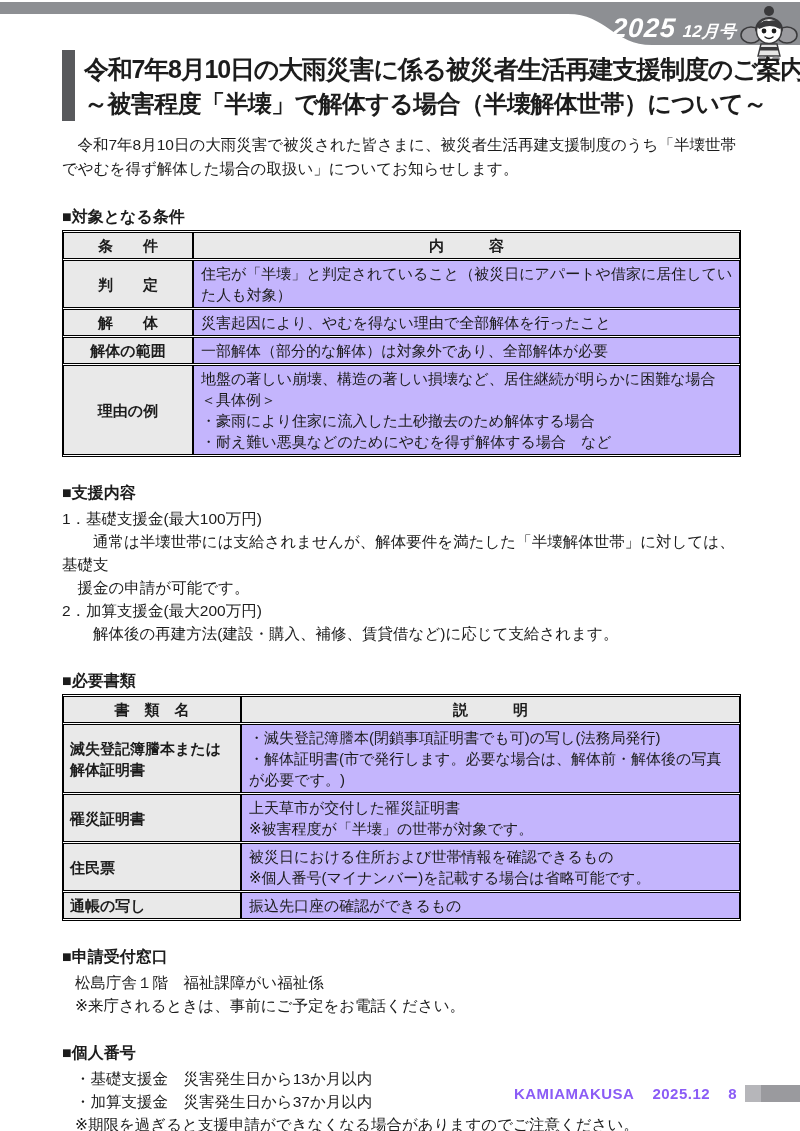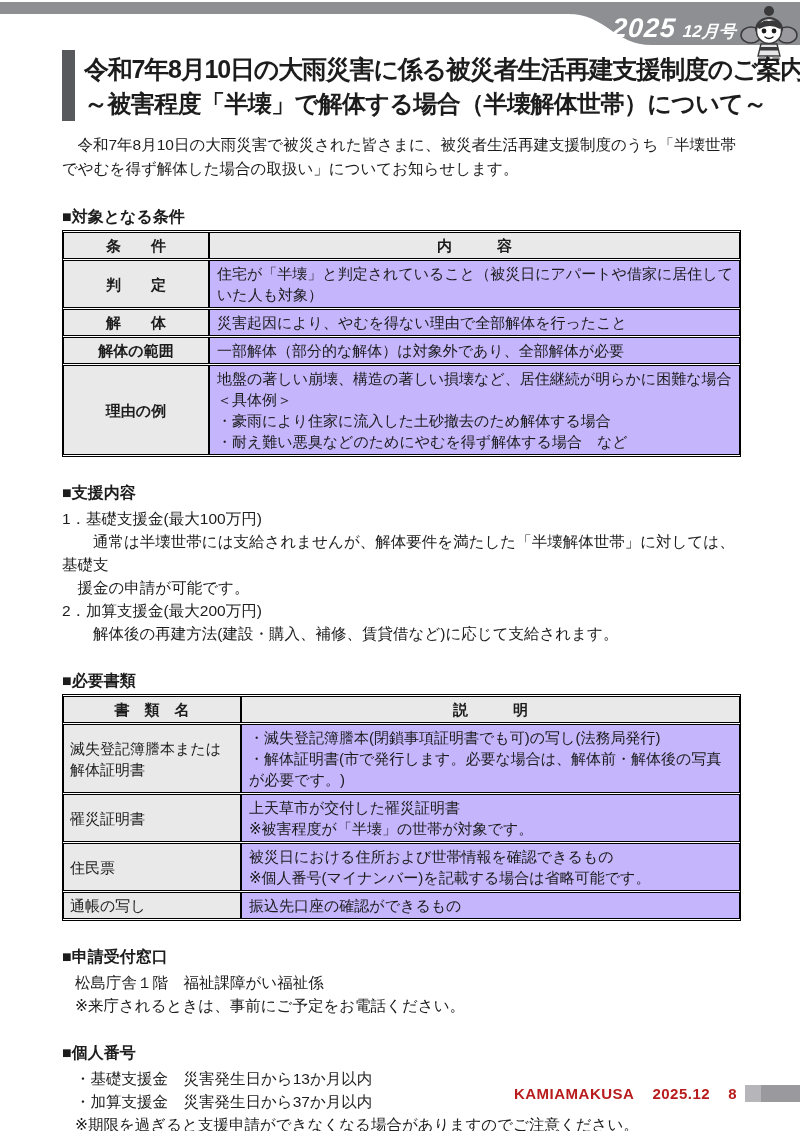--- a/index.html
+++ b/index.html
@@ -38,33 +38,33 @@
 
   .sec-heading { margin-top: 26px; font-size: 16px; font-weight: bold; line-height: 20px; }
 
   
   table { width: 100%; border-collapse: separate; border-spacing: 0 1px; border: 1px solid #000; margin-top: 3px; }
   th, td { border: 1px solid #000; font-size: 15px; line-height: 21px; vertical-align: middle; }
   th { background: #e9e9e9; font-weight: bold; text-align: center; padding: 2px 4px; }
   td.label { background: #e9e9e9; font-weight: bold; text-align: center; padding: 2px 4px; }
   td.label.left { text-align: left; font-weight: normal; padding: 2px 4px 2px 6px; }
   td.val { background: #c4b5fd; padding: 2px 4px 2px 7px; white-space: pre-line; }
-  .t-conditions td.label { width: 146px; }
-  .t-documents td.label { width: 178px; }
+  .t-conditions td.label { width: 130px; }
+  .t-documents td.label { width: 178px; font-weight: bold; }
 
   .body-block { margin-top: 4px; font-size: 15.5px; line-height: 23px; white-space: pre-line; }
   .indent { padding-left: 13px; }
 
   
   .footer {
     position: absolute; left: 0; top: 1083px; width: 800px; height: 22px;
   }
   .footer-text {
     position: absolute; right: 63px; top: 2px;
-    font-size: 15px; font-weight: 600; color: #b91c1c;
+    font-size: 15px; font-weight: 600; color: #8b5cf6;
     display: flex; gap: 18px; align-items: baseline; letter-spacing: 0.5px;
   }
   .footer-bar {
     position: absolute; right: 0; top: 2px; width: 55px; height: 17px;
     background: linear-gradient(90deg, #b6b6ba 0 16px, #9a9a9e 16px 100%);
   }
 </style>
 </head>
 <body>
 

